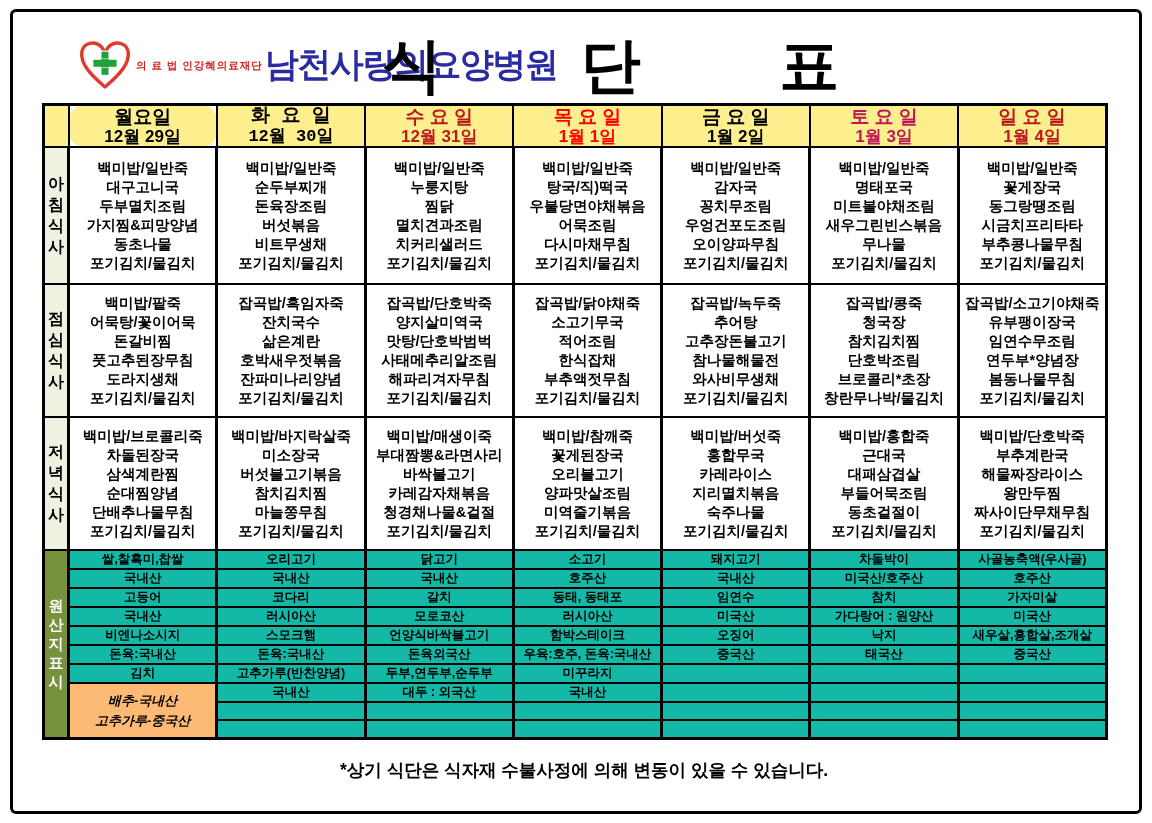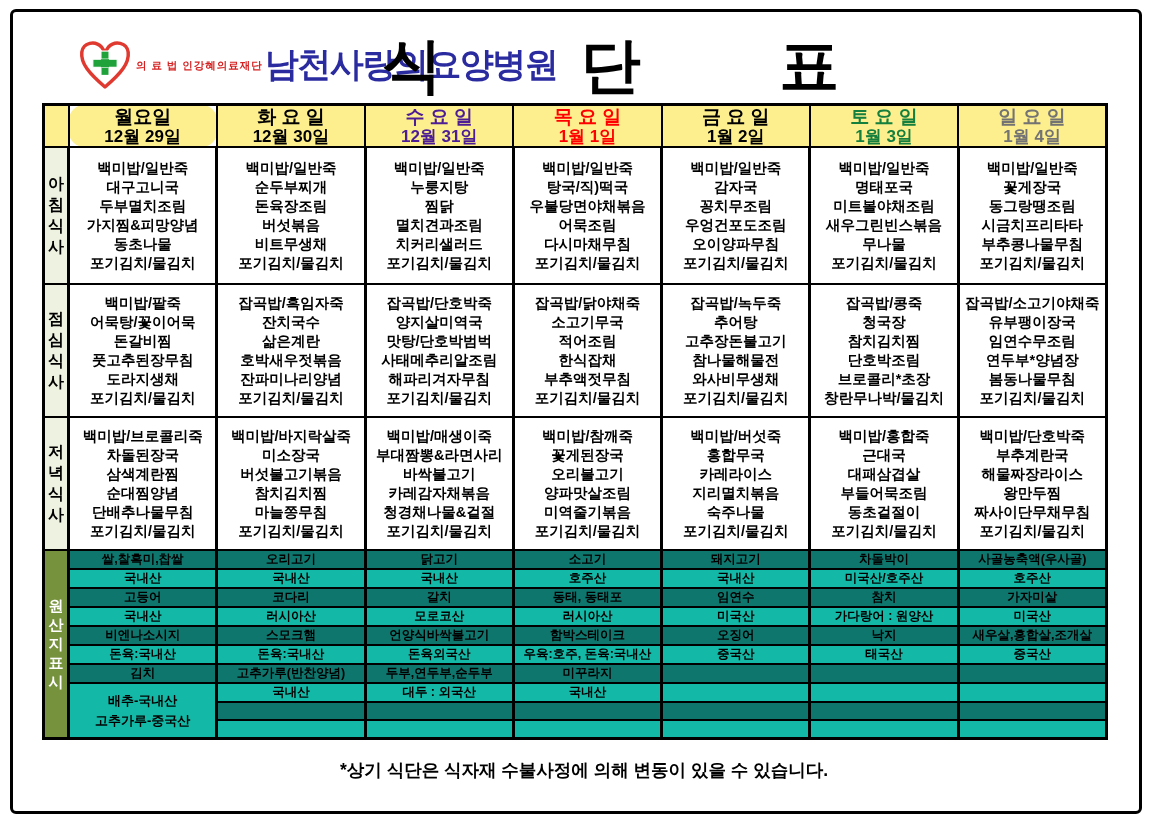--- a/index.html
+++ b/index.html
@@ -41,24 +41,24 @@
   .meal-row-1{height:133px;}
   .meal-row-2{height:133px;}
   .meal-label{background:#eef2e0;font-size:16px;}
   .label-stack{display:flex;flex-direction:column;justify-content:space-around;height:100%;padding:6px 0;}
   .meal-cell{background:#fff;border-left-width:3px !important;border-right-width:3px !important;}
   .meal-stack{display:flex;flex-direction:column;justify-content:space-around;height:100%;padding:2px 0;text-align:center;}
   .meal-item{font-size:14.5px;white-space:nowrap;}
   .origin-row{height:18px;}
   .origin-label{background:#76923c;color:#ffffff;font-size:15px;}
   .origin-cell{font-size:12.5px;white-space:nowrap;overflow:hidden;border-left-width:3px !important;border-right-width:3px !important;}
-  .origin-row.green .origin-cell{background:#0f766e;}
+  .origin-row.green .origin-cell{background:#14b8a6;}
   .origin-row.white .origin-cell{background:#14b8a6;}
-  .origin-merged{background:#14b8a6;font-size:13px;white-space:pre-line;line-height:1.5;
-    border-left-width:3px !important;border-right-width:3px !important;}
+  .origin-merged{background:#fdba74;font-size:13px;white-space:pre-line;line-height:1.5;
+    border-left-width:3px !important;border-right-width:3px !important;font-style:italic;}
   
   .footer-note{
     position:absolute;left:8px;top:758px;width:1152px;text-align:center;
     font-size:17.5px;color:#000;
   }
 </style>
 </head>
 <body>
 
 <div class="page-border"></div>
@@ -91,41 +91,41 @@
       <col>
       <col>
   </colgroup>
   <tbody id="menu-body">
       <tr class="day-header-row">
         <td class="corner-cell"></td>
         <td class="day-header" style="color: rgb(0, 0, 0); border-radius: 15px;">
           <div class="day-name">월요일</div>
           <div class="day-date">12월 29일</div>
         </td>
-        <td class="day-header" style="color: rgb(0, 0, 0);">
+        <td class="day-header" style="color: rgb(0, 0, 0); font-family: Liberation Mono, monospace;">
           <div class="day-name">화 요 일</div>
           <div class="day-date">12월 30일</div>
         </td>
-        <td class="day-header" style="color: #4c1d95;">
+        <td class="day-header" style="color: #b91c1c;">
           <div class="day-name">수 요 일</div>
           <div class="day-date">12월 31일</div>
         </td>
         <td class="day-header" style="color: rgb(255, 0, 0);">
           <div class="day-name">목 요 일</div>
           <div class="day-date">1월 1일</div>
         </td>
         <td class="day-header" style="color: rgb(0, 0, 0); margin-top: 28px;">
           <div class="day-name">금 요 일</div>
           <div class="day-date">1월 2일</div>
         </td>
-        <td class="day-header" style="color: #15803d;">
+        <td class="day-header" style="color: #be185d;">
           <div class="day-name">토 요 일</div>
           <div class="day-date">1월 3일</div>
         </td>
-        <td class="day-header" style="color: #737373;">
+        <td class="day-header" style="color: #b91c1c;">
           <div class="day-name">일 요 일</div>
           <div class="day-date">1월 4일</div>
         </td>
       </tr>
       <tr class="meal-row-0">
         <td class="meal-label">
           <div class="label-stack">
             <div>아</div>
             <div>침</div>
             <div>식</div>

